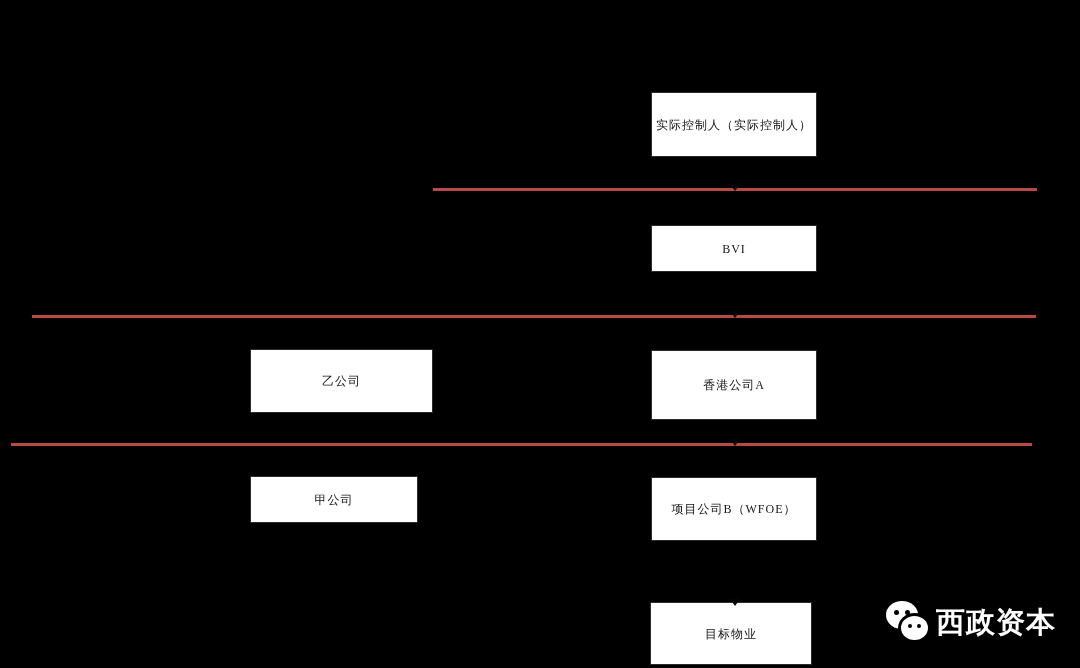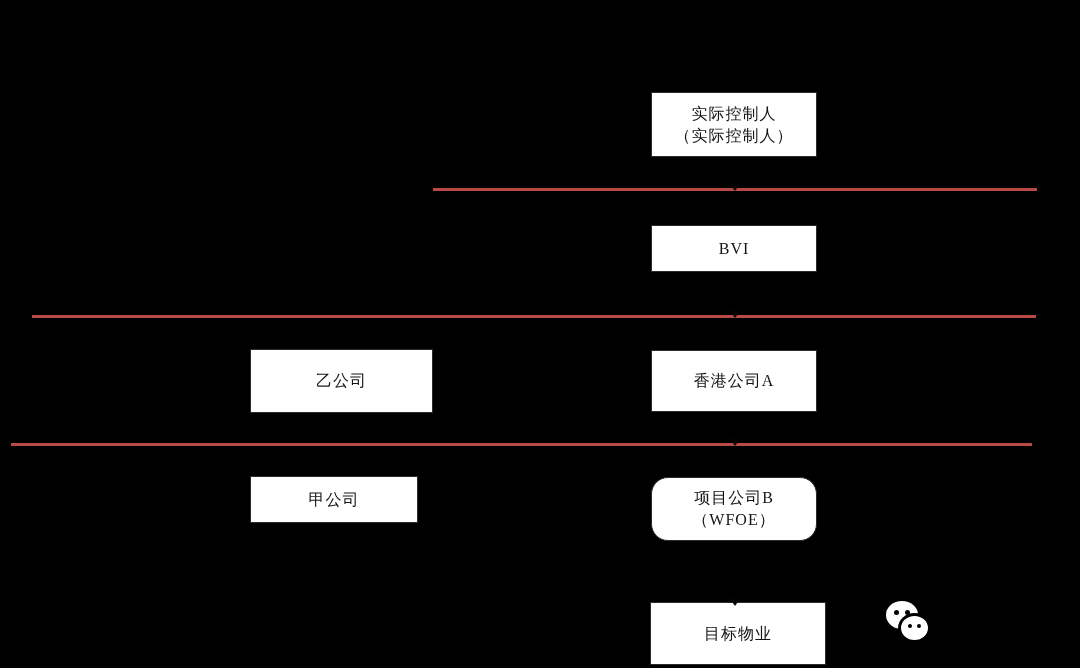--- a/index.html
+++ b/index.html
@@ -17,25 +17,25 @@
     background:var(--bg);
     overflow:hidden;
     font-family:"Liberation Serif","DejaVu Serif",serif;
   }
   .node{
     position:absolute;
     background:var(--box-fill);
     border:1px solid var(--box-border);
     box-sizing:border-box;
     display:flex;
-    flex-direction:column;
+    flex-direction:row;
     align-items:center;
     justify-content:center;
     color:var(--box-text);
-    font-size:16px;
+    font-size:12px;
     line-height:22px;
     letter-spacing:1px;
     text-align:center;
     white-space:nowrap;
   }
   .divider{
     position:absolute;
     height:3px;
     background:var(--divider);
   }
@@ -124,44 +124,45 @@
       <div class="node" style="left: 651px; top: 92px; width: 166px; height: 65px;">
         <div>实际控制人</div>
         <div>（实际控制人）</div>
       </div>
       <div class="node" style="left: 651px; top: 225px; width: 166px; height: 47px;">
         <div>BVI</div>
       </div>
       <div class="node" style="left: 250px; top: 349px; width: 183px; height: 64px;">
         <div>乙公司</div>
       </div>
-      <div class="node" style="left: 651px; top: 350px; width: 166px; height: 62px;">
+      <div class="node" style="left: 651px; top: 350px; width: 166px; height: 70px;">
         <div>香港公司A</div>
       </div>
       <div class="node" style="left: 250px; top: 476px; width: 168px; height: 47px;">
         <div>甲公司</div>
       </div>
-      <div class="node" style="left: 651px; top: 477px; width: 166px; height: 64px; border-radius: 17px;">
+      <div class="node" style="left: 651px; top: 477px; width: 166px; height: 64px;">
         <div>项目公司B</div>
         <div>（WFOE）</div>
       </div>
-      <div class="node" style="left: 650px; top: 602px; width: 176px; height: 63px;">
+      <div class="node" style="left: 650px; top: 602px; width: 162px; height: 63px;">
         <div>目标物业</div>
       </div>
       <div class="arrowhead" style="left: 730px; top: 184px;"></div>
       <div class="arrowhead" style="left: 730px; top: 311px;"></div>
       <div class="arrowhead" style="left: 730px; top: 439px;"></div>
       <div class="arrowhead" style="left: 730px; top: 599px;"></div>
     </div>
 
   <div class="watermark">
     <span class="wc-logo">
       <span class="bubble big">
         <i class="eye e1"></i>
           <i class="eye e2"></i>
       </span>
       <span class="bubble small">
         <i class="eye e1"></i>
           <i class="eye e2"></i>
       </span>
     </span>
+    <span class="brand-text">西政资本</span>
   </div>
 </div>
 
 </body></html>

